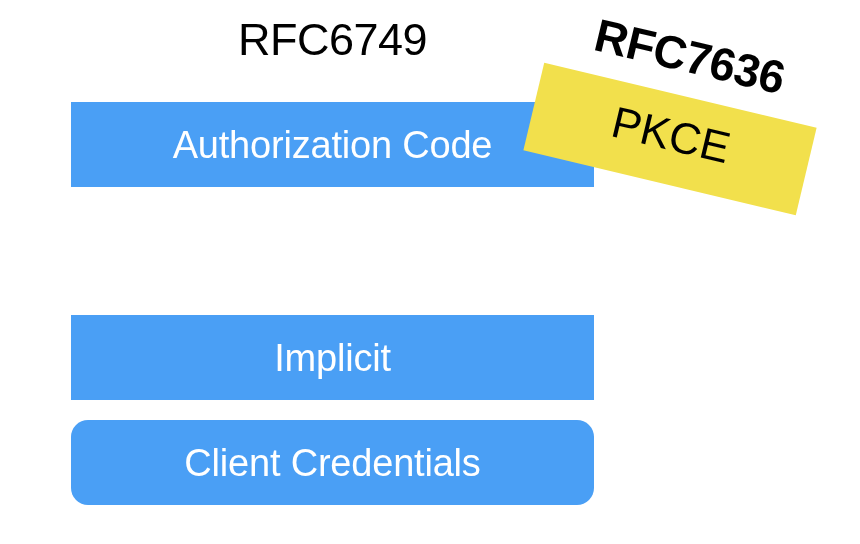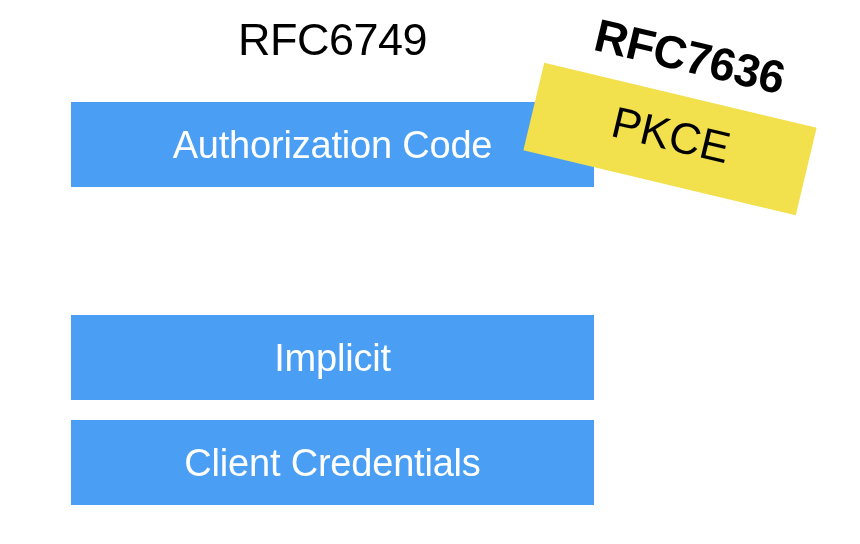--- a/index.html
+++ b/index.html
@@ -49,21 +49,21 @@
     font-size: 38px;
     font-weight: normal;
     color: #ffffff;
     line-height: 1;
     letter-spacing: -0.2px;
     white-space: nowrap;
   }
   #grant-bar-0 { top: 102px; }
   #grant-bar-1 { top: 210px; }
   #grant-bar-2 { top: 315px; }
-  #grant-bar-3 { top: 420px; }
+  #grant-bar-3 { top: 420px; border-radius: 17px; }
 
   
   #pkce-sticker {
     position: absolute;
     left: 530px;
     top: 94px;
     width: 280px;
     height: 90px;
     transform: rotate(13.4deg);
     transform-origin: center center;

